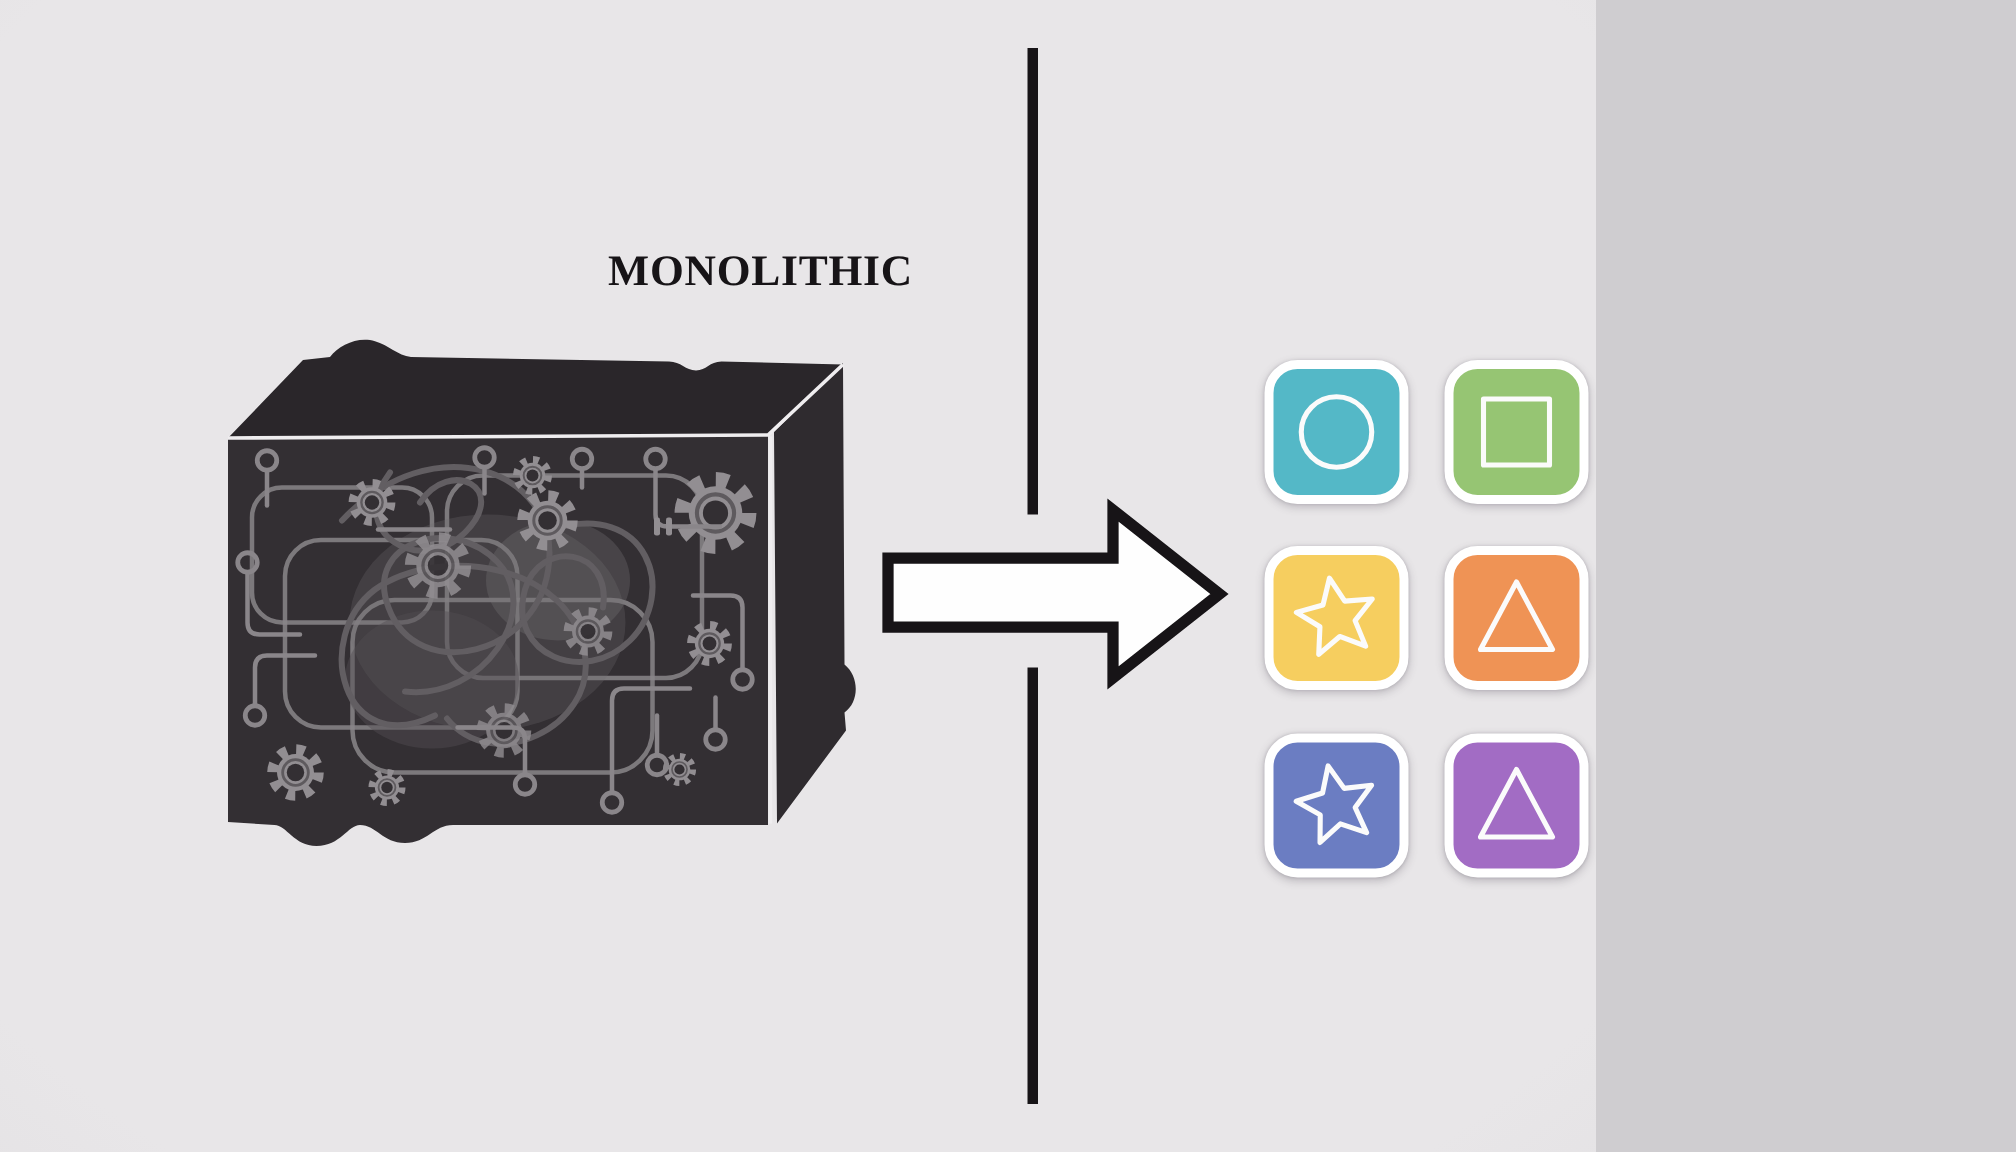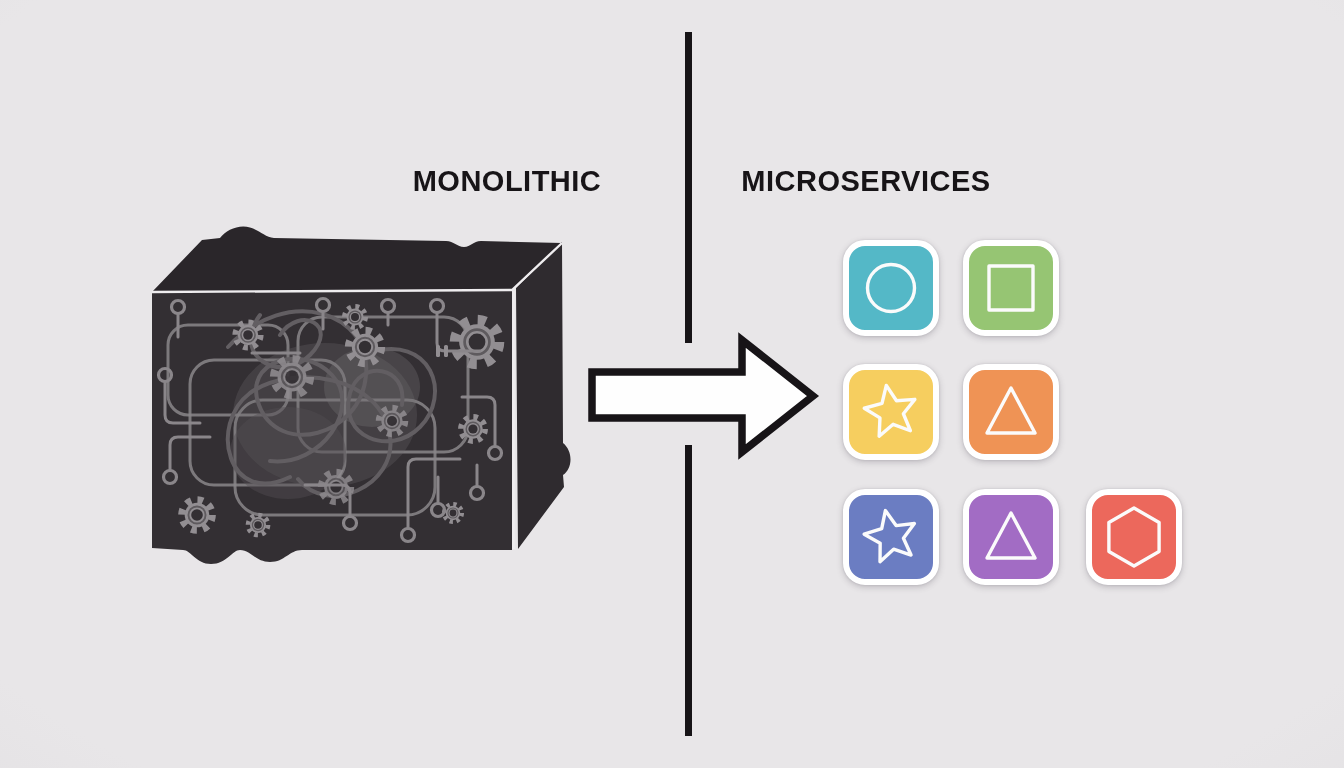--- a/index.html
+++ b/index.html
@@ -1,22 +1,22 @@
 <!DOCTYPE html>
 <html><head>
 <meta charset="utf-8">
 <style>
   html,body{margin:0;padding:0;background:#cfcdd0;}
   .stage{
     position:relative;
-    width:1344px;height:768px;
+    width:1064px;height:768px;
     overflow:hidden;
     background:
       radial-gradient(115% 125% at 50% 46%, var(--bg,#e8e6e8) 0%, var(--bg,#e8e6e8) 55%, var(--bg_edge,#d7d5d8) 100%);
-    font-family:Liberation Sans, sans-serif;
+    font-family:Liberation Serif, serif;
   }
   .title{
     position:absolute;
     top:165px;
     transform:translateX(-50%);
     font-size:29px;
     font-weight:700;
     letter-spacing:0.5px;
     color:var(--ink,#171417);
     white-space:nowrap;
@@ -60,21 +60,20 @@
   .shape{fill:none;stroke:var(--shape_stroke,#fbfbfb);stroke-width:3.4;stroke-linejoin:round;}
   .r1{top:240px;} .r2{top:364px;} .r3{top:489px;}
   .c1{left:843px;} .c2{left:963px;} .c3{left:1086px;}
 </style>
 </head>
 <body>
 
 <div class="stage" style="--bg: #e8e6e8; --bg_edge: #d7d5d8; --ink: #171417; --arrow_fill: #fefefe; --tile_border: #ffffff; --shape_stroke: #fbfbfb; --monolith_front: #332f33; --monolith_top: #2a262a; --monolith_side: #2f2b2f; --monolith_edge: #efedef; --circuit: #8a868a; --gear: #928e92; --tangle: #625e62;">
 
   <div class="title title-left">MONOLITHIC</div>
-  <div class="title title-right">MICROSERVICES</div>
 
   <div class="divider divider-top"></div>
   <div class="divider divider-bottom"></div>
 
   <svg class="arrow-svg" width="236" height="132" viewBox="0 0 236 132">
     <polygon class="arrow-body" points="7,43 157,43 157,11 228,67 157,123 157,89 7,89"></polygon>
   </svg>
 
   <svg class="monolith-svg" width="440" height="360" viewBox="0 0 440 360">
     <defs>

